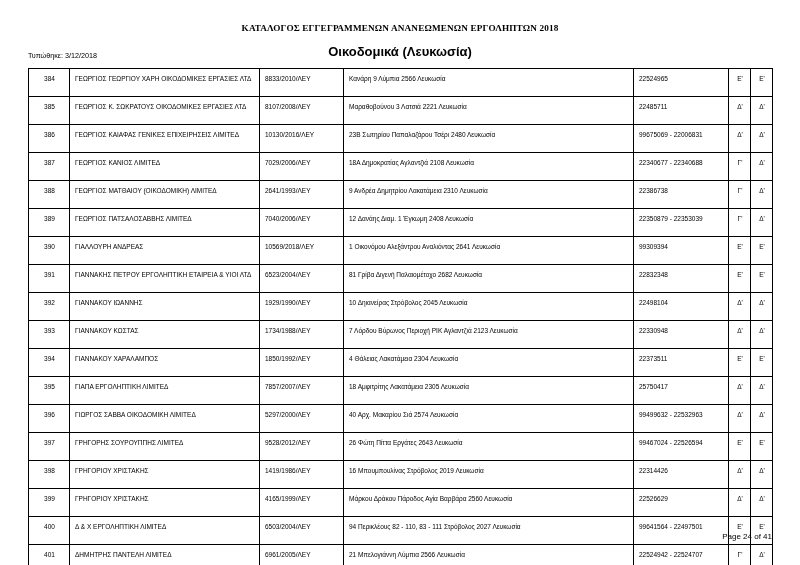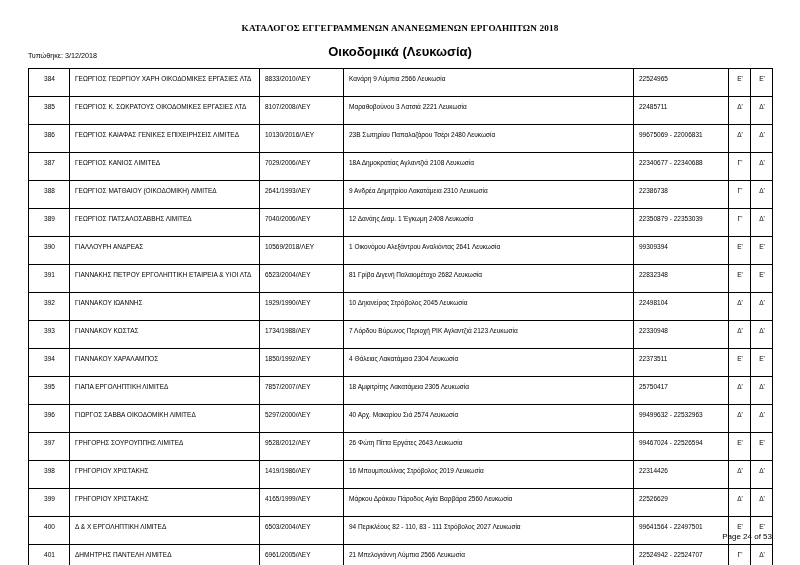--- a/index.html
+++ b/index.html
@@ -277,15 +277,15 @@
             <td class="c-reg">6961/2005/ΛΕΥ</td>
             <td class="c-addr">21 Μπελογιάννη  Λύμπια 2566 Λευκωσία</td>
             <td class="c-phone">22524942 - 22524707</td>
             <td class="c-cat1">Γ'</td>
             <td class="c-cat2">Δ'</td>
           </tr>
         </tbody>
     </table>
   </div>
 
-  <div class="footer">Page 24 of 53</div>
+  <div class="footer">Page 24 of 41</div>
 
 </div>
 
 </body></html>

